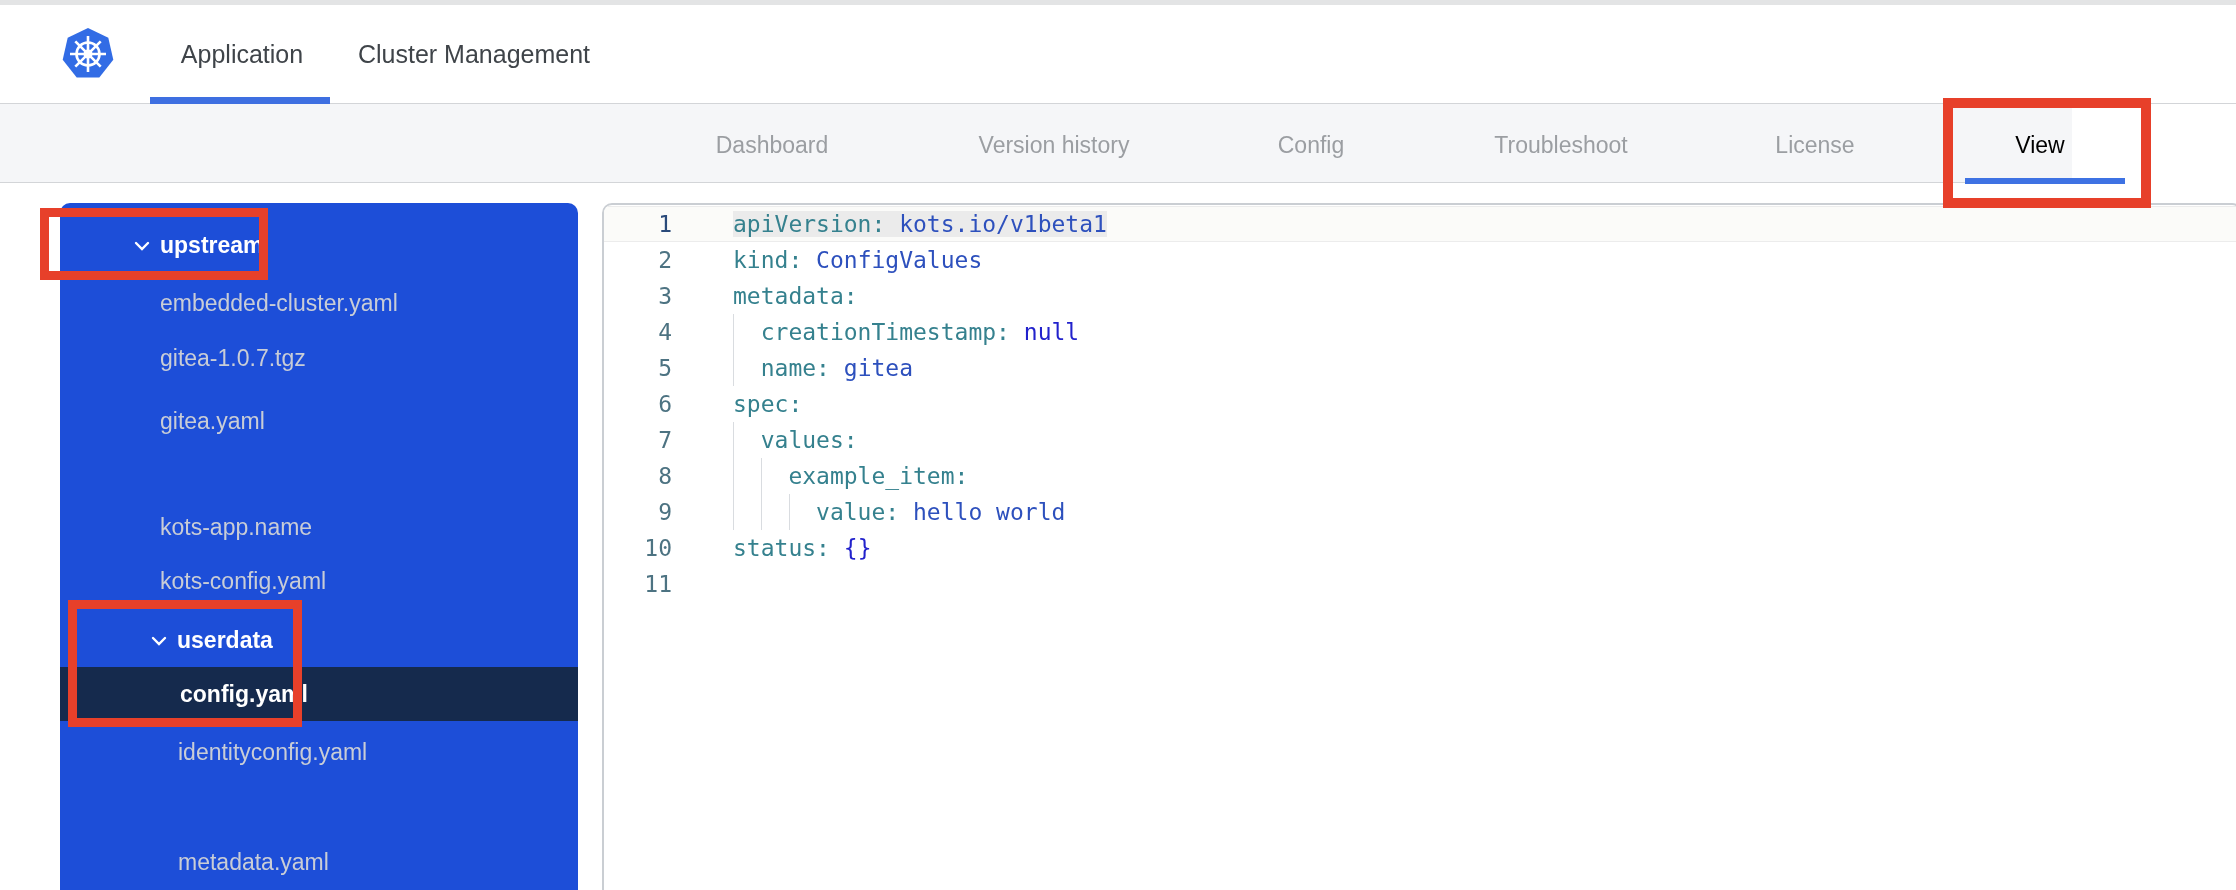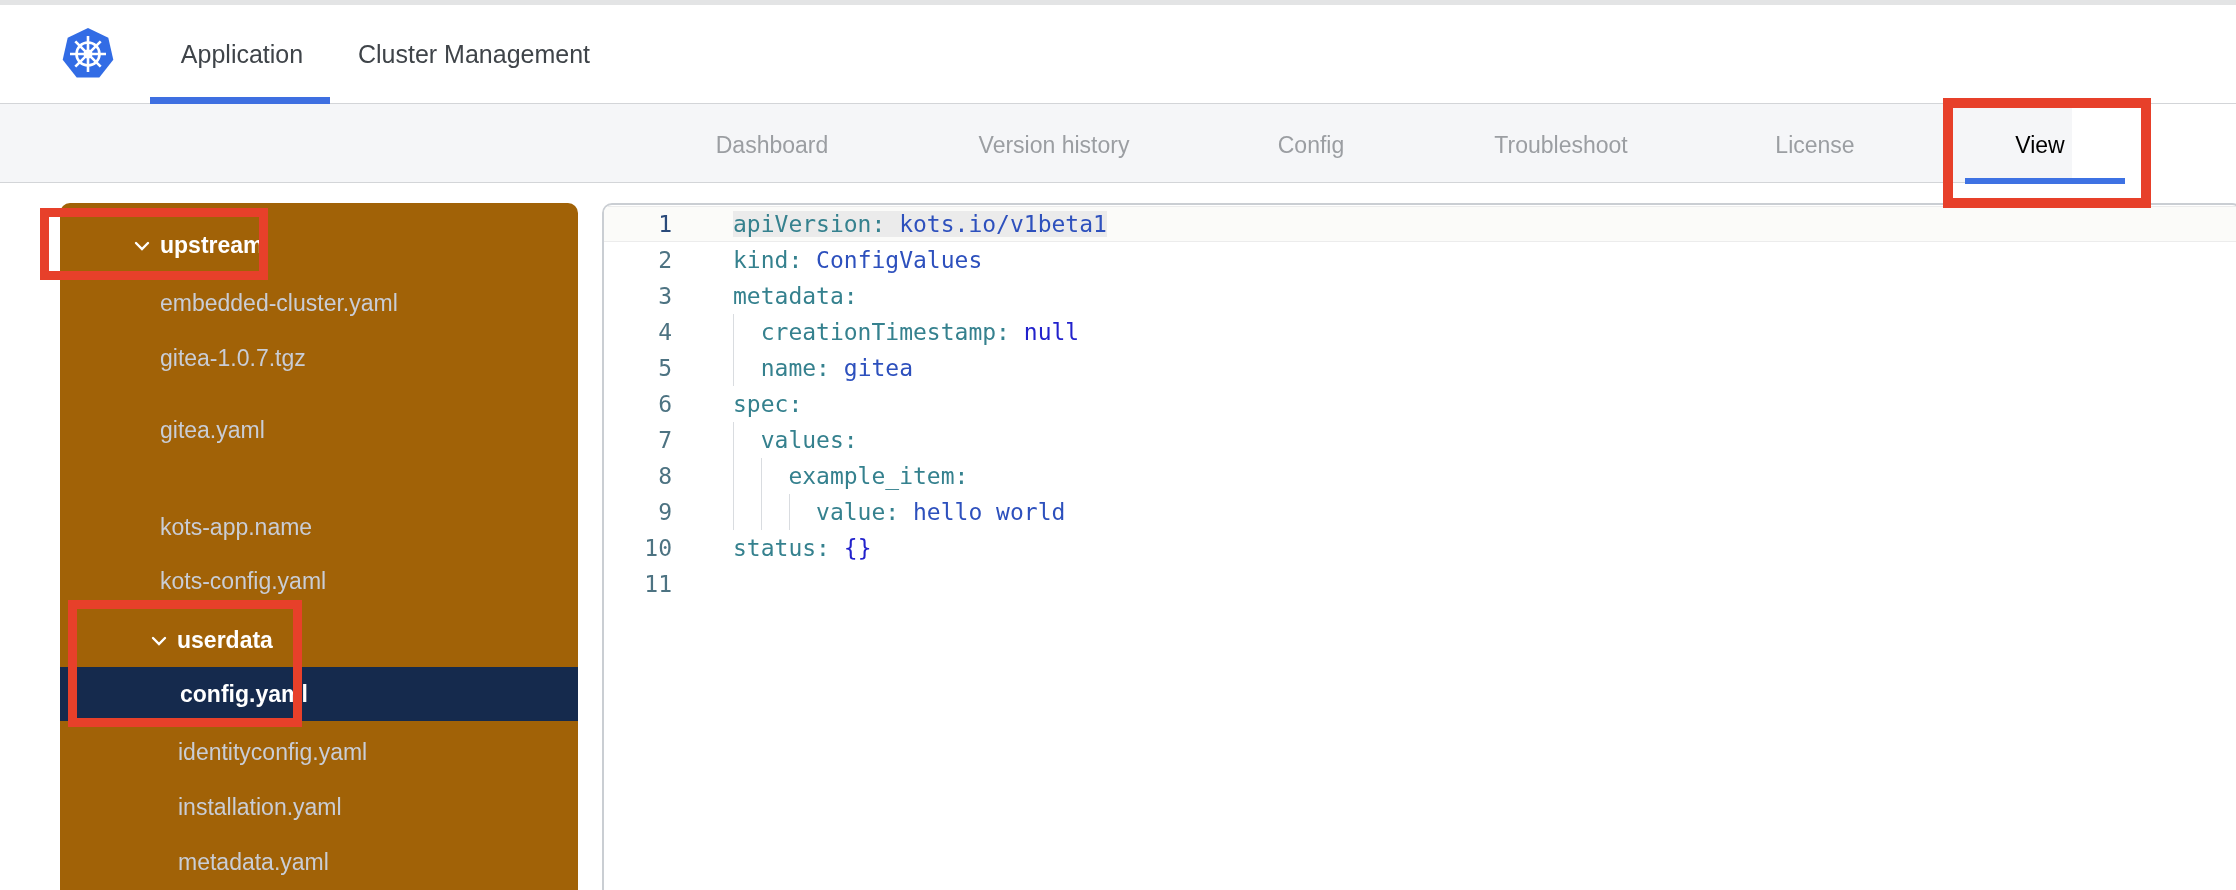--- a/index.html
+++ b/index.html
@@ -20,21 +20,21 @@
 
   
   #nav { left:0; top:104px; width:2072px; height:79px; background:#f5f6f8;
          border-bottom:1px solid #d3d5d8; }
   .nav-tab { position:absolute; top:0; height:78px; line-height:82px;
              transform:translateX(-50%); font-size:23px; color:#9b9ea2; cursor:pointer; }
   .nav-tab.active { color:#000000; }
   #viewfiles-underline { left:1965px; top:178px; width:160px; height:6px; background:#3e72e3; }
 
   
-  #sidebar { left:60px; top:203px; width:518px; height:687px; background:#a16207;
+  #sidebar { left:60px; top:203px; width:518px; height:687px; background:#1d4ed8;
              border-radius:10px 10px 0 0; }
   .tree-row { position:absolute; left:0; width:518px; height:54px; line-height:54px;
               font-size:23px; color:#c9cdd6; cursor:pointer; white-space:nowrap; }
   .tree-row.folder { color:#ffffff; font-weight:700; }
   .tree-row.selected { background:#152a4d; color:#ffffff; font-weight:700; }
   .tree-label { position:absolute; top:0; }
   .chev { position:absolute; top:19px; width:18px; height:18px; }
 
   
   .anno { position:absolute; border:9px solid #e7402a; background:transparent; z-index:50; }
@@ -100,21 +100,21 @@
       </svg>
       <span class="tree-label" style="left:100px">upstream</span>
     </div>
 
     <div class="tree-row" style="top:73px">
       <span class="tree-label" style="left:100px">embedded-cluster.yaml</span>
     </div>
     <div class="tree-row" style="top:128px">
       <span class="tree-label" style="left:100px">gitea-1.0.7.tgz</span>
     </div>
-    <div class="tree-row" style="top:200px">
+    <div class="tree-row" style="top:191px">
       <span class="tree-label" style="left:100px">gitea.yaml</span>
     </div>
     <div class="tree-row" style="top:297px">
       <span class="tree-label" style="left:100px">kots-app.name</span>
     </div>
     <div class="tree-row" style="top:351px">
       <span class="tree-label" style="left:100px">kots-config.yaml</span>
     </div>
 
     <div class="tree-row folder" style="top:410px">
@@ -123,23 +123,20 @@
       </svg>
       <span class="tree-label" style="left:117px">userdata</span>
     </div>
 
     <div class="tree-row" style="top:522px">
       <span class="tree-label" style="left:118px">identityconfig.yaml</span>
     </div>
     <div class="tree-row selected" style="top:464px">
       <span class="tree-label" style="left:120px">config.yaml</span>
     </div>
-    <div class="tree-row" style="top:577px">
-      <span class="tree-label" style="left:118px">installation.yaml</span>
-    </div>
     <div class="tree-row" style="top:632px">
       <span class="tree-label" style="left:118px">metadata.yaml</span>
     </div>
   </div>
 
   <div id="editor" class="abs">
     <div id="code">
       <div id="current-line-bg" class="abs"></div>
 
       <div class="cl active-line" style="top:1px">

